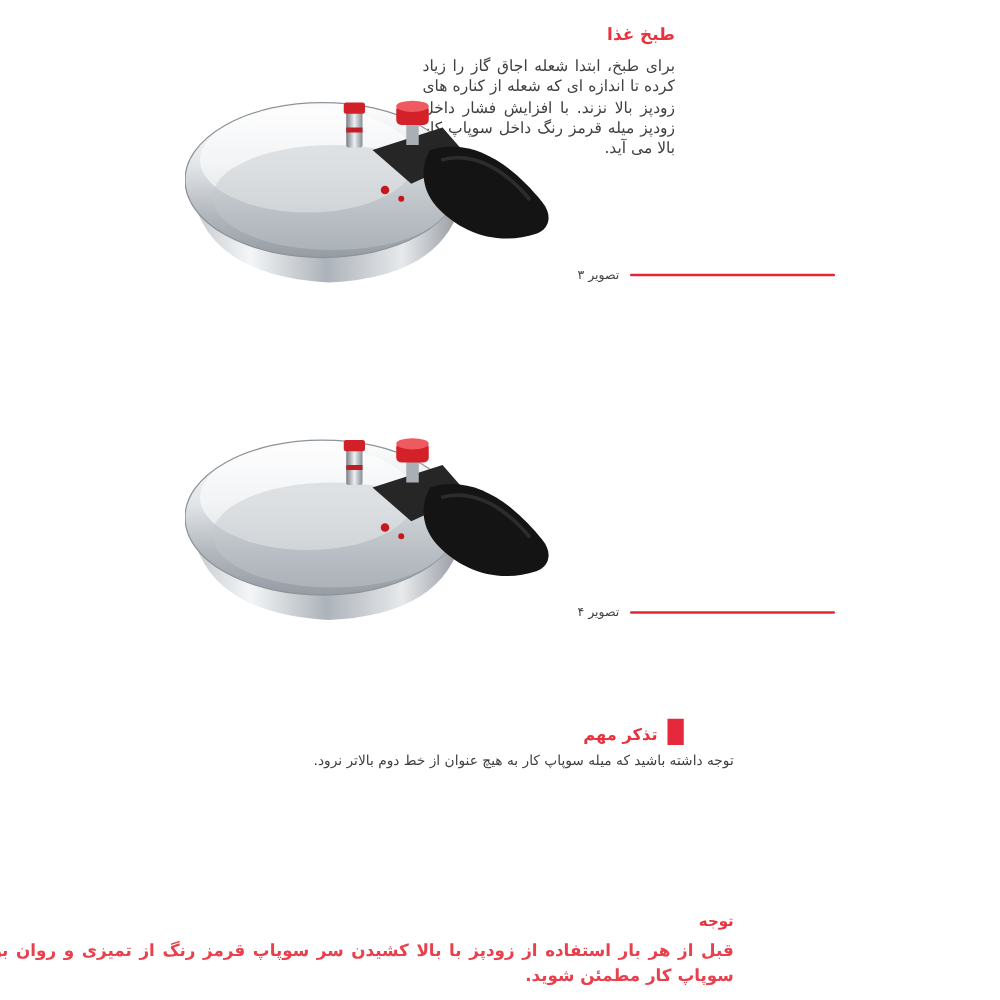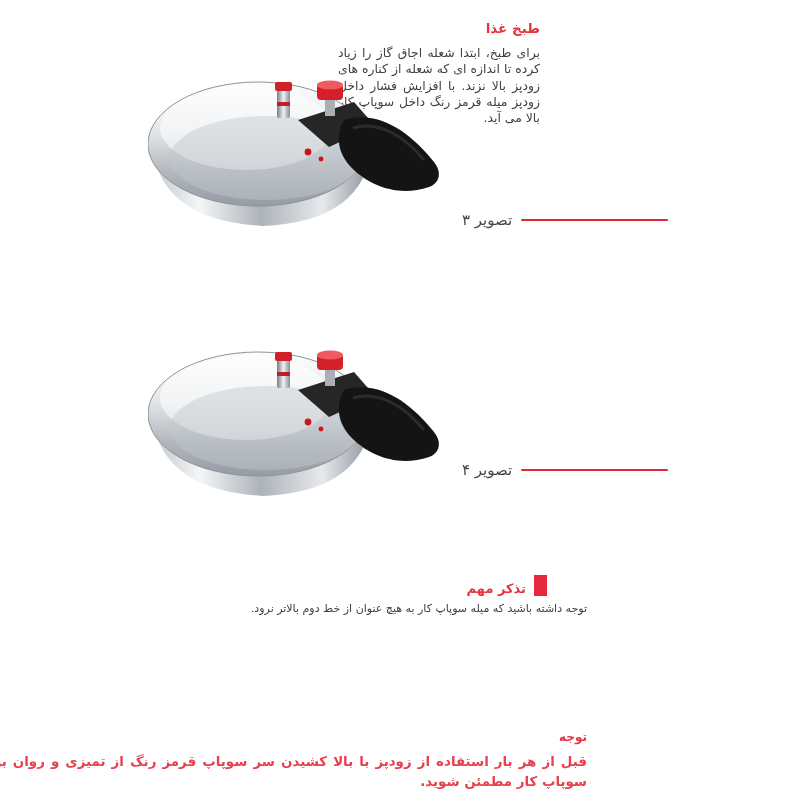--- a/index.html
+++ b/index.html
@@ -19,22 +19,22 @@
   .para2{top:318px;right:140px;width:202px;}
 
   
   .figure1{left:148px;top:40px;width:297px;height:192px;}
   .figure2{left:148px;top:310px;width:297px;height:192px;}
   .figure svg{display:block;width:100%;height:100%;}
 
   
   .caption-row{left:462px;width:206px;height:20px;display:flex;align-items:center;gap:9px;}
   .caption3{top:210px;}
-  .caption4{top:460px;}
-  .caption-label{font-size:15px;color:#454545;direction:rtl;white-space:nowrap;}
+  .caption4{top:480px;}
+  .caption-label{font-size:10px;color:#454545;direction:rtl;white-space:nowrap;}
   .caption-rule{flex:1;height:2.6px;background:#e22634;border-radius:1px;}
 
   
   .notice-header{top:575px;right:133px;display:flex;flex-direction:row-reverse;align-items:flex-end;gap:8px;}
   .notice-block{width:13px;height:21px;background:#e5283c;}
   .notice-text-wrap{top:601px;right:93px;width:610px;}
   .notice-par{direction:rtl;text-align:justify;font-size:11px;line-height:16.8px;color:#3f3f3f;}
   .notice-par + .notice-par{margin-top:0;}
   .notice-par.spaced{margin-top:13px;line-height:19px;}
 

